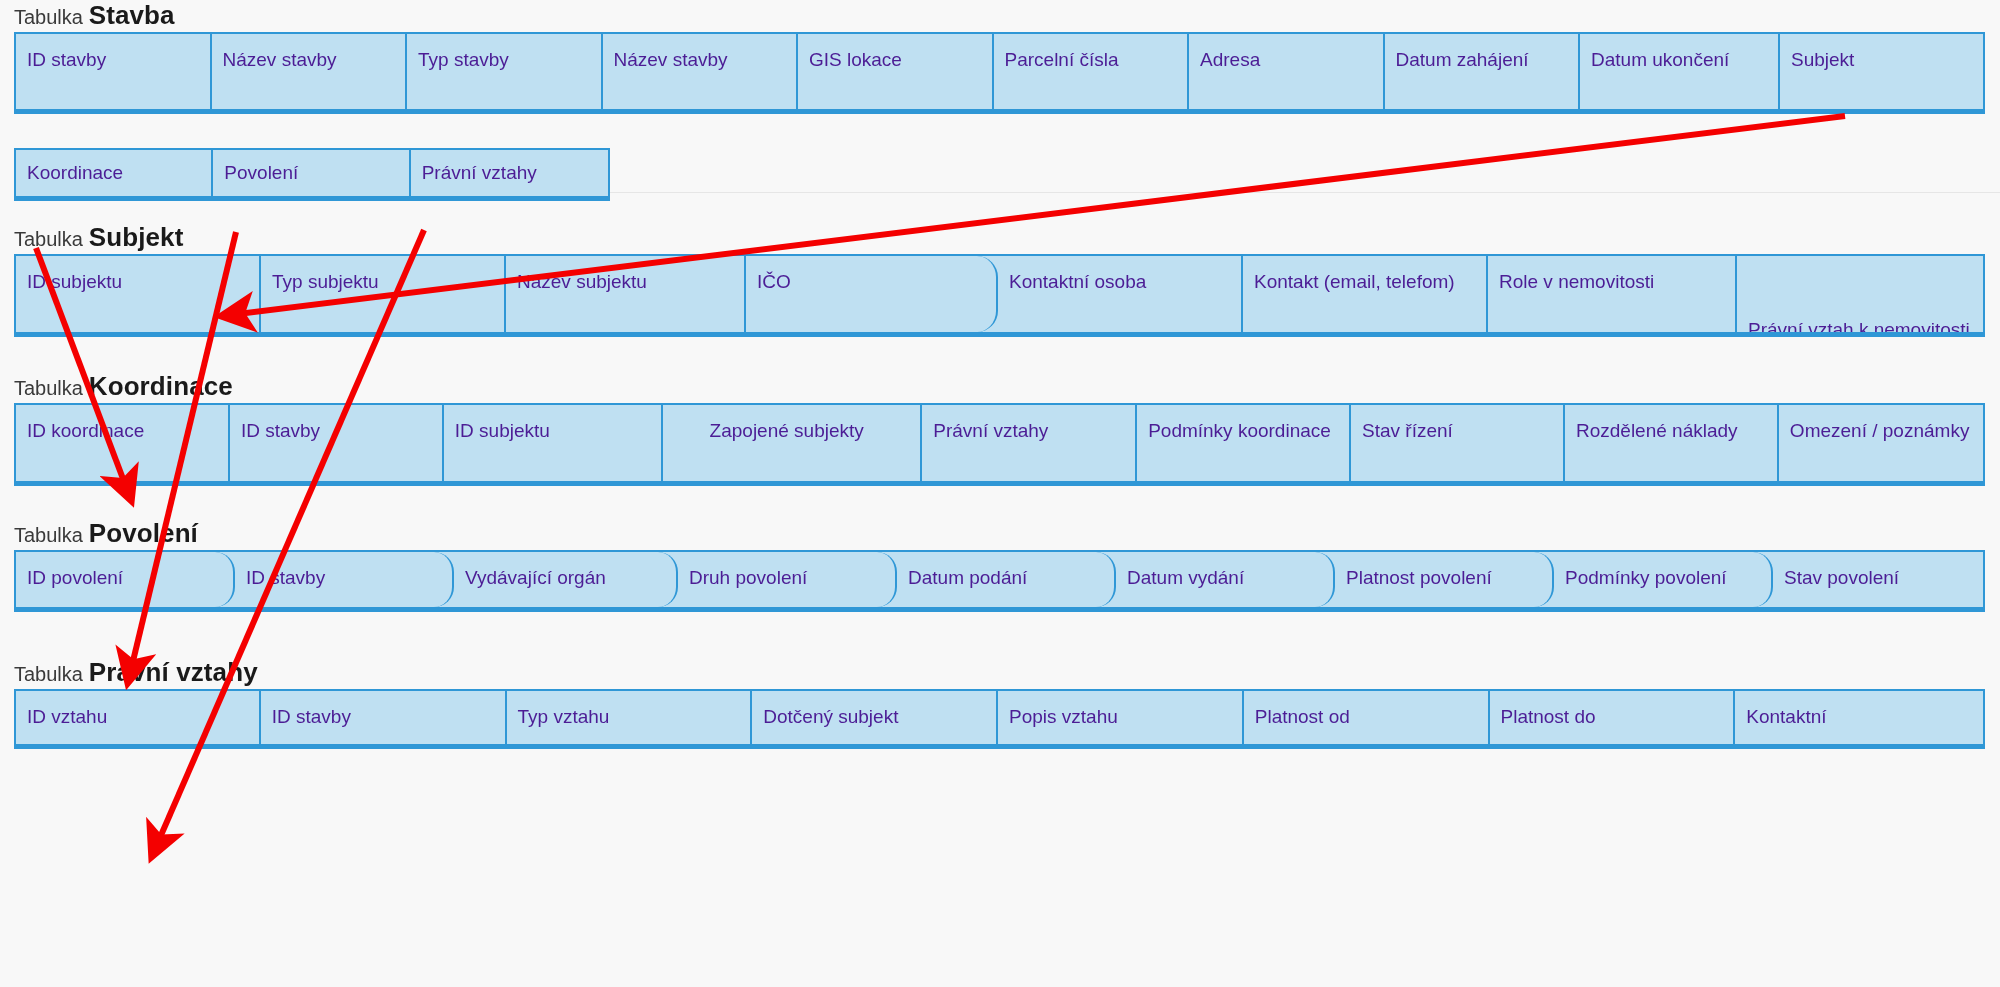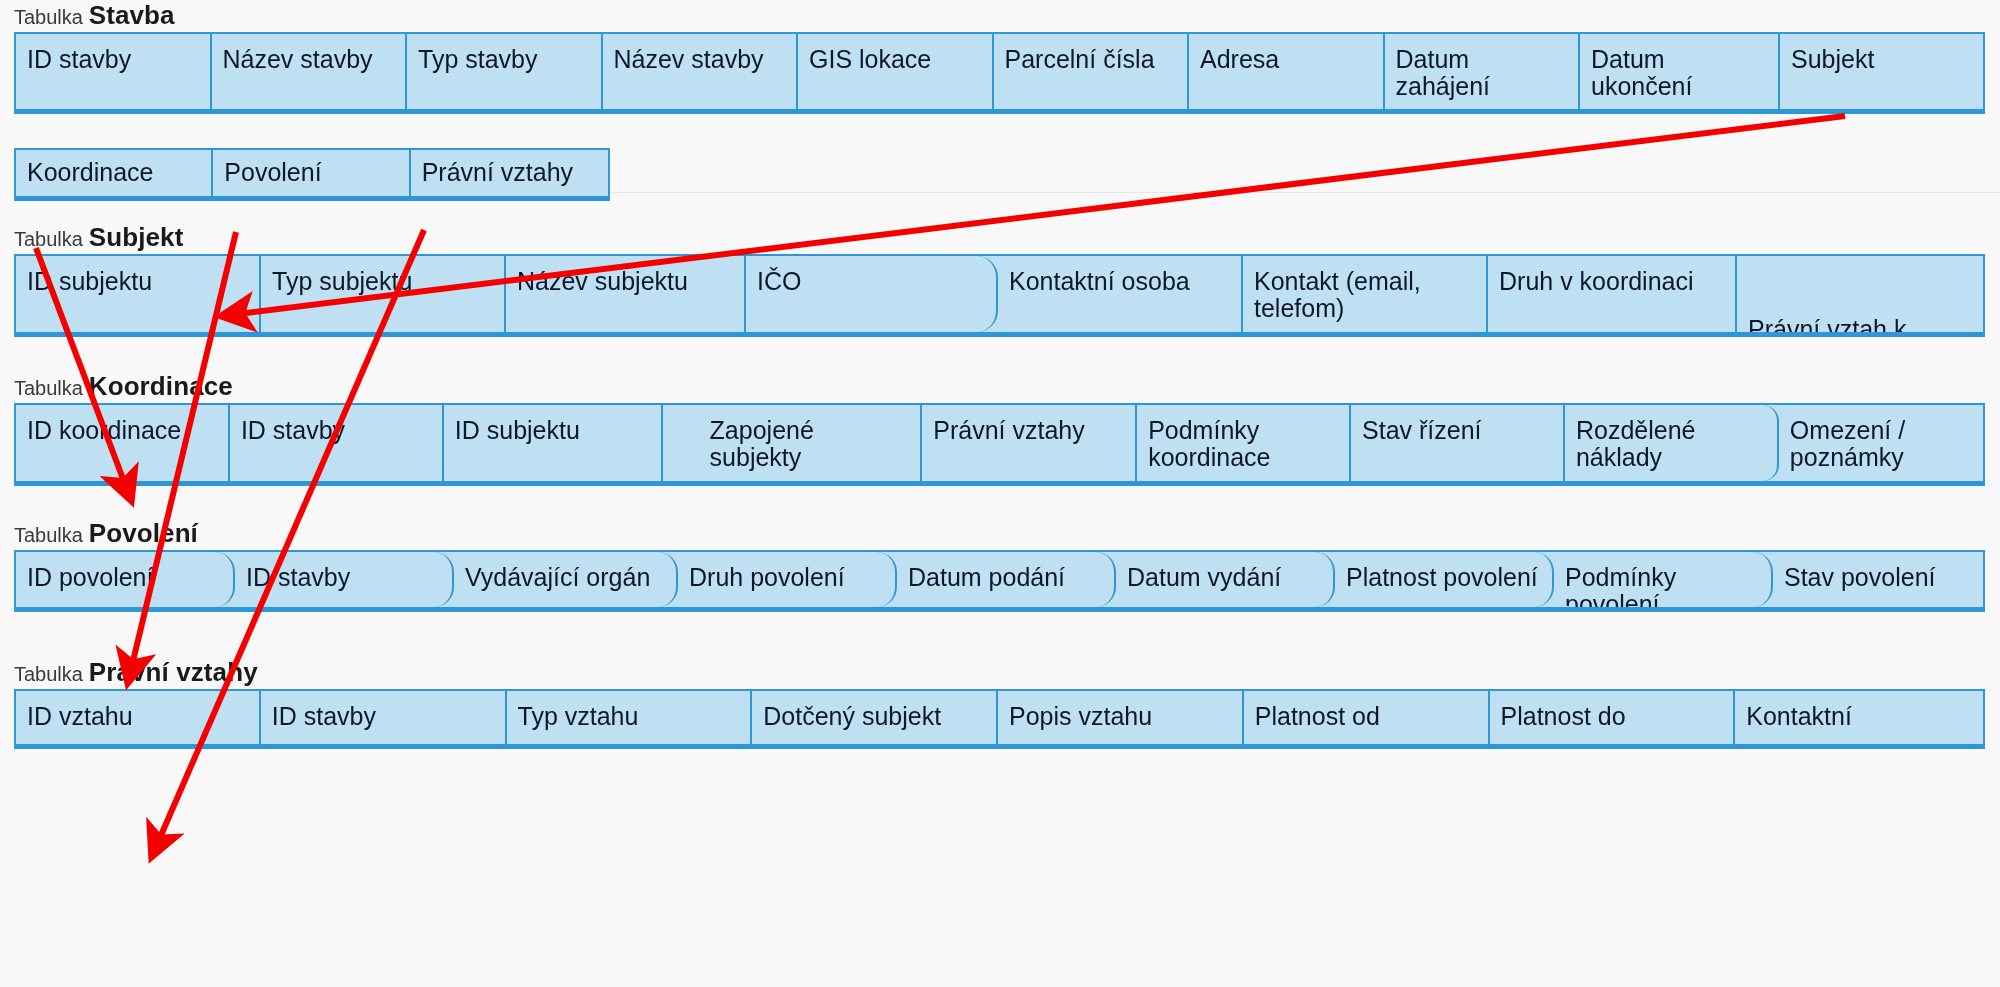--- a/index.html
+++ b/index.html
@@ -52,23 +52,23 @@
     border: 2px solid #2f97d6;
     box-sizing: border-box;
     background: #bfe0f2;
     border-bottom-width: 5px;
   }
   .cell {
     box-sizing: border-box;
     border-right: 2px solid #2f97d6;
     background: #bfe0f2;
     padding: 12px 11px 0 11px;
-    font-size: 25px;
+    font-size: 19px;
     line-height: 27px;
-    color: #0f172a;
+    color: #4c1d95;
     overflow: hidden;
   }
   .cell:last-child { border-right: none; }
 
   
   .t-stavba   { width: 1971px; height: 82px; }
   .t-stavba   .cell { width: 195.5px; }
   .t-stavba   .cell:nth-child(9)  { width: 200px; }
   .t-stavba   .cell:nth-child(10) { width: 194px; }
 
@@ -88,21 +88,21 @@
 
   .t-koord    { width: 1971px; height: 83px; }
   .t-koord    .cell { width: 219px; }
   .t-koord    .cell:nth-child(1) { width: 219px; }
   .t-koord    .cell:nth-child(2) { width: 219px; }
   .t-koord    .cell:nth-child(3) { width: 224px; }
   .t-koord    .cell:nth-child(4) { width: 229px; margin-left: 36px; }
   .t-koord    .cell:nth-child(5) { width: 220px; }
   .t-koord    .cell:nth-child(6) { width: 219px; }
   .t-koord    .cell:nth-child(7) { width: 219px; }
-  .t-koord    .cell:nth-child(8) { width: 219px; border-radius: 16px; }
+  .t-koord    .cell:nth-child(8) { width: 219px; }
   .t-koord    .cell:nth-child(9) { width: 209px; }
 
   .t-povol    { width: 1971px; height: 62px; }
   .t-povol    .cell { width: 219px; border-radius: 20px; }
   .t-povol    .cell:nth-child(3) { width: 224px; }
   .t-povol    .cell:nth-child(9) { width: 209px; }
 
   .t-pravni   { width: 1971px; height: 60px; }
   .t-pravni   .cell { width: 246px; }
   .t-pravni   .cell:nth-child(1) { width: 245px; }
@@ -172,21 +172,21 @@
       <span class="lead">Tabulka</span>
       <span class="name">Subjekt</span>
     </div>
     <div class="table t-subjekt">
       <div class="cell">ID subjektu</div>
       <div class="cell">Typ subjektu</div>
       <div class="cell">Název subjektu</div>
       <div class="cell">IČO</div>
       <div class="cell">Kontaktní osoba</div>
       <div class="cell">Kontakt (email, telefom)</div>
-      <div class="cell">Druh v koordinaci</div>
+      <div class="cell">Role v nemovitosti</div>
       <div class="cell">Právní vztah k nemovitosti</div>
     </div>
   </div>
 
   <div class="section" id="sec-koord">
     <div class="caption">
       <span class="lead">Tabulka</span>
       <span class="name">Koordinace</span>
     </div>
     <div class="table t-koord">

